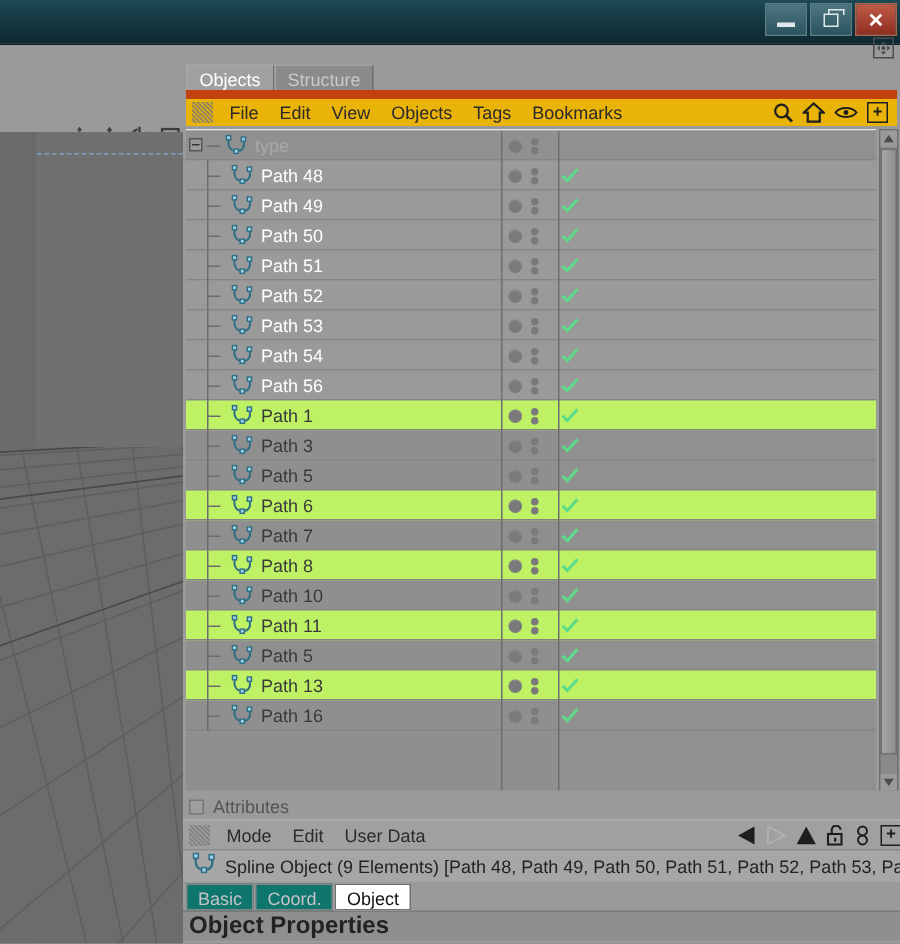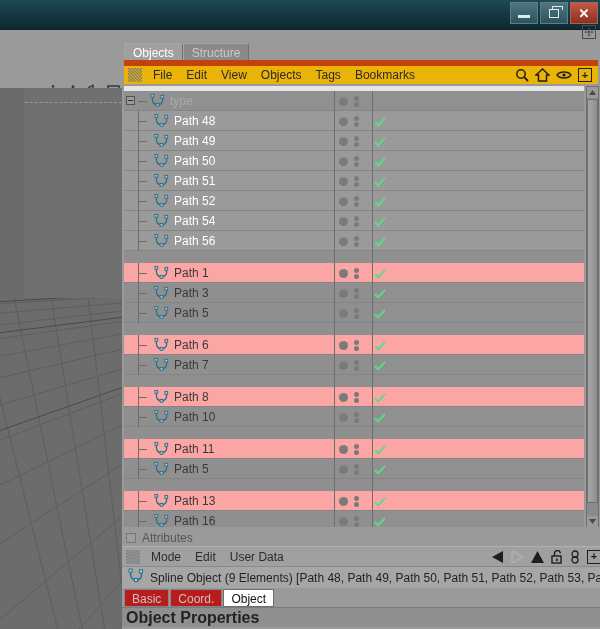--- a/index.html
+++ b/index.html
@@ -99,37 +99,37 @@
   .menu-item{ font-size:12px; color:#2b2b2b; padding:2px 7px; }
   .om-menuicons{ margin-left:auto; display:flex; align-items:center; gap:6px; padding-right:6px; color:#1e1e1e; }
   .om-menuicons svg{display:block;}
   .iconbox{ width:14px;height:14px;border:1.5px solid #1e1e1e; display:flex;align-items:center;justify-content:center;
             font-size:11px;line-height:1;font-weight:bold;}
 
   
   .om-tree{
     position:absolute; left:2px; top:44px; width:460px; height:442px;
     background:#8f8f8f;
-    border-top:5px solid #e5e5e5;
+    border-top:1px solid #e5e5e5;
     overflow:hidden;
     text-align:center;
   }
   .tree-colsep{
     position:absolute; left:210px; top:0; width:1px; height:442px; background:#6e6e6e;
   }
   .tree-colsep2{
     position:absolute; left:248px; top:0; width:1px; height:442px; background:#6e6e6e;
   }
   .row{
     position:relative; height:20px; display:flex; align-items:center;
     border-bottom:1px solid #858585;
   }
   .row.rootrow{ background:#909090; }
   .row.sel{ background:#9a9a9a; }
-  .row.alt{ background:#fca5a5;margin-top:12px; }
+  .row.alt{ background:#bef264; }
   .row .indent{ width:26px; height:20px; position:relative; }
   .row .elbow{
     position:absolute; left:14px; top:10px; width:9px; height:1px; background:#6c6c6c;
   }
   .row .vline{
     position:absolute; left:14px; top:0; width:1px; height:20px; background:#6c6c6c;
   }
   .collapsebox{
     position:absolute; left:2px; top:5px; width:9px; height:9px;
     border:1px solid #555; background:#9a9a9a;
@@ -187,21 +187,21 @@
   .attr-icons{ margin-left:auto; display:flex; align-items:center; gap:7px; padding-right:5px; color:#1e1e1e;}
   .attr-icons svg{ display:block; }
   .attr-obj{
     height:22px; background:#a6a6a6; display:flex; align-items:center; gap:6px;
     padding-left:6px; border-top:1px solid #8a8a8a; overflow:hidden;
   }
   .attr-obj .txt{ font-size:12px; color:#232323; white-space:nowrap; }
   .attr-tabs{ height:19px; display:flex; align-items:flex-end; padding-left:2px; gap:1px; background:#9a9a9a;}
   .attr-tab{
     font-size:12px; padding:1px 7px 1px 7px; line-height:16px; height:18px;
-    background:#b91c1c; color:#c4c4c4; border:1px solid #868686;
+    background:#0f766e; color:#c4c4c4; border:1px solid #868686;
   }
   .attr-tab.active{ background:#ffffff; color:#111; border-color:#6f6f6f;}
   .attr-props{
     height:20px; background:#8f8f8f; border-top:1px solid #7a7a7a;
     display:flex; align-items:center; padding-left:4px;
   }
   .attr-props .t{ font-size:16px; font-weight:bold; color:#222; }
 
   .divider-h{ position:absolute; left:122px; top:527px; width:478px; height:3px; background:#9a9a9a; }
 </style>
@@ -465,20 +465,46 @@
               <div class="elbow"></div>
         </div>
         <div style="width:4px"></div>
         <svg class="spline-ico" viewBox="0 0 16 15">
       <path d="M3 3 C1.5 7, 3 12, 8 12 C13 12, 14.5 8, 13 4.5" fill="none" stroke="#2f6f86" stroke-width="1.4"></path>
       <rect x="1" y="1" width="3" height="3" fill="#9fd2e6" stroke="#2f6f86" stroke-width="1"></rect>
       <rect x="11.6" y="2" width="3" height="3" fill="#9fd2e6" stroke="#2f6f86" stroke-width="1"></rect>
       <rect x="6.5" y="10.6" width="3" height="3" fill="#9fd2e6" stroke="#2f6f86" stroke-width="1"></rect>
     </svg>
         <span class="rowlabel">Path 52</span>
+        <div class="dots">
+      <div class="dot-big"></div>
+      <div class="dot-stack">
+        <div class="dot-sm"></div>
+        <div class="dot-sm"></div>
+      </div>
+    </div>
+        <span class="check">
+      <svg width="12" height="12" viewBox="0 0 12 12">
+                <path d="M1 6.2 L4.2 9.4 L11 1.8" fill="none" stroke="#5cdc8a" stroke-width="2"></path>
+              </svg>
+    </span>
+          </div>
+          <div class="row sel">
+            <div class="indent">
+          <div class="vline"></div>
+              <div class="elbow"></div>
+        </div>
+        <div style="width:4px"></div>
+        <svg class="spline-ico" viewBox="0 0 16 15">
+      <path d="M3 3 C1.5 7, 3 12, 8 12 C13 12, 14.5 8, 13 4.5" fill="none" stroke="#2f6f86" stroke-width="1.4"></path>
+      <rect x="1" y="1" width="3" height="3" fill="#9fd2e6" stroke="#2f6f86" stroke-width="1"></rect>
+      <rect x="11.6" y="2" width="3" height="3" fill="#9fd2e6" stroke="#2f6f86" stroke-width="1"></rect>
+      <rect x="6.5" y="10.6" width="3" height="3" fill="#9fd2e6" stroke="#2f6f86" stroke-width="1"></rect>
+    </svg>
+        <span class="rowlabel">Path 53</span>
         <div class="dots">
       <div class="dot-big"></div>
       <div class="dot-stack">
         <div class="dot-sm"></div>
         <div class="dot-sm"></div>
       </div>
     </div>
         <span class="check">
       <svg width="12" height="12" viewBox="0 0 12 12">
                 <path d="M1 6.2 L4.2 9.4 L11 1.8" fill="none" stroke="#5cdc8a" stroke-width="2"></path>

